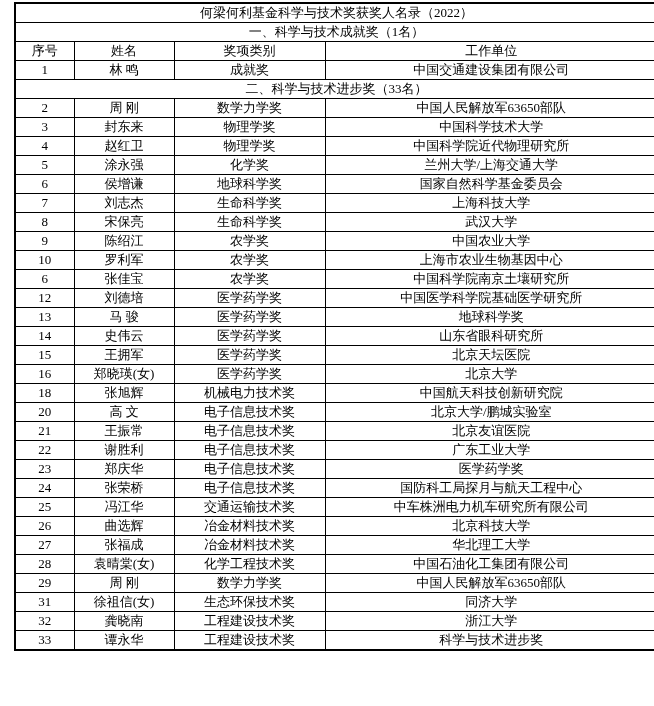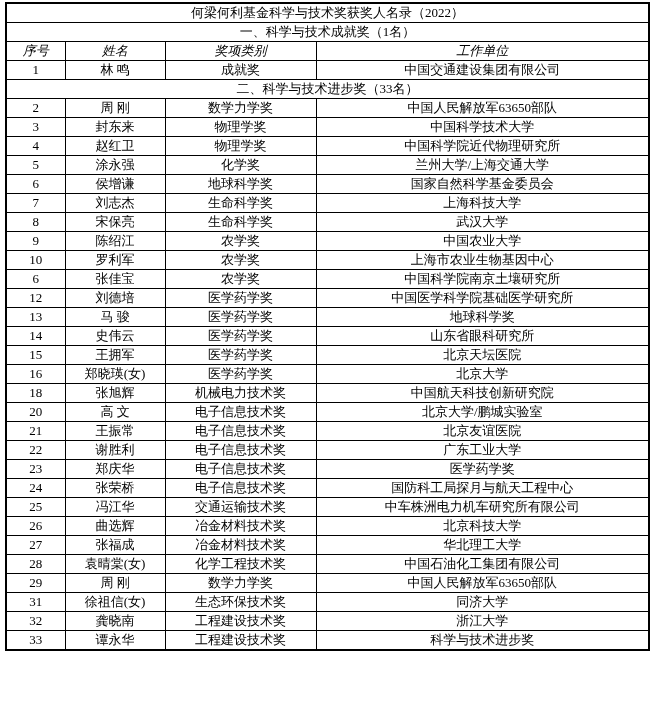--- a/index.html
+++ b/index.html
@@ -4,21 +4,21 @@
 <style>
   html, body {
     margin: 0;
     padding: 0;
     background: #ffffff;
   }
   .page {
     width: 654px;
     height: 706px;
     box-sizing: border-box;
-    padding: 2px 0 0 5px;
+    padding: 2px 0 0 14px;
     background: #ffffff;
   }
   table.awards {
     border-collapse: collapse;
     table-layout: fixed;
     width: 643px;
     border: 2px solid #000000;
     font-family: "Liberation Serif", "DejaVu Serif", serif;
     color: #000000;
   }
@@ -35,21 +35,20 @@
   }
   td.title-cell {
     height: 37px;
     font-size: 16px;
   }
   td.section-cell {
     font-size: 14px;
   }
   td.header-cell {
     font-size: 14px;
-    font-style: italic;
   }
 </style>
 </head>
 <body>
 
 <div class="page">
   <table class="awards">
     <colgroup>
       <col style="width:59px">
       <col style="width:100px">

